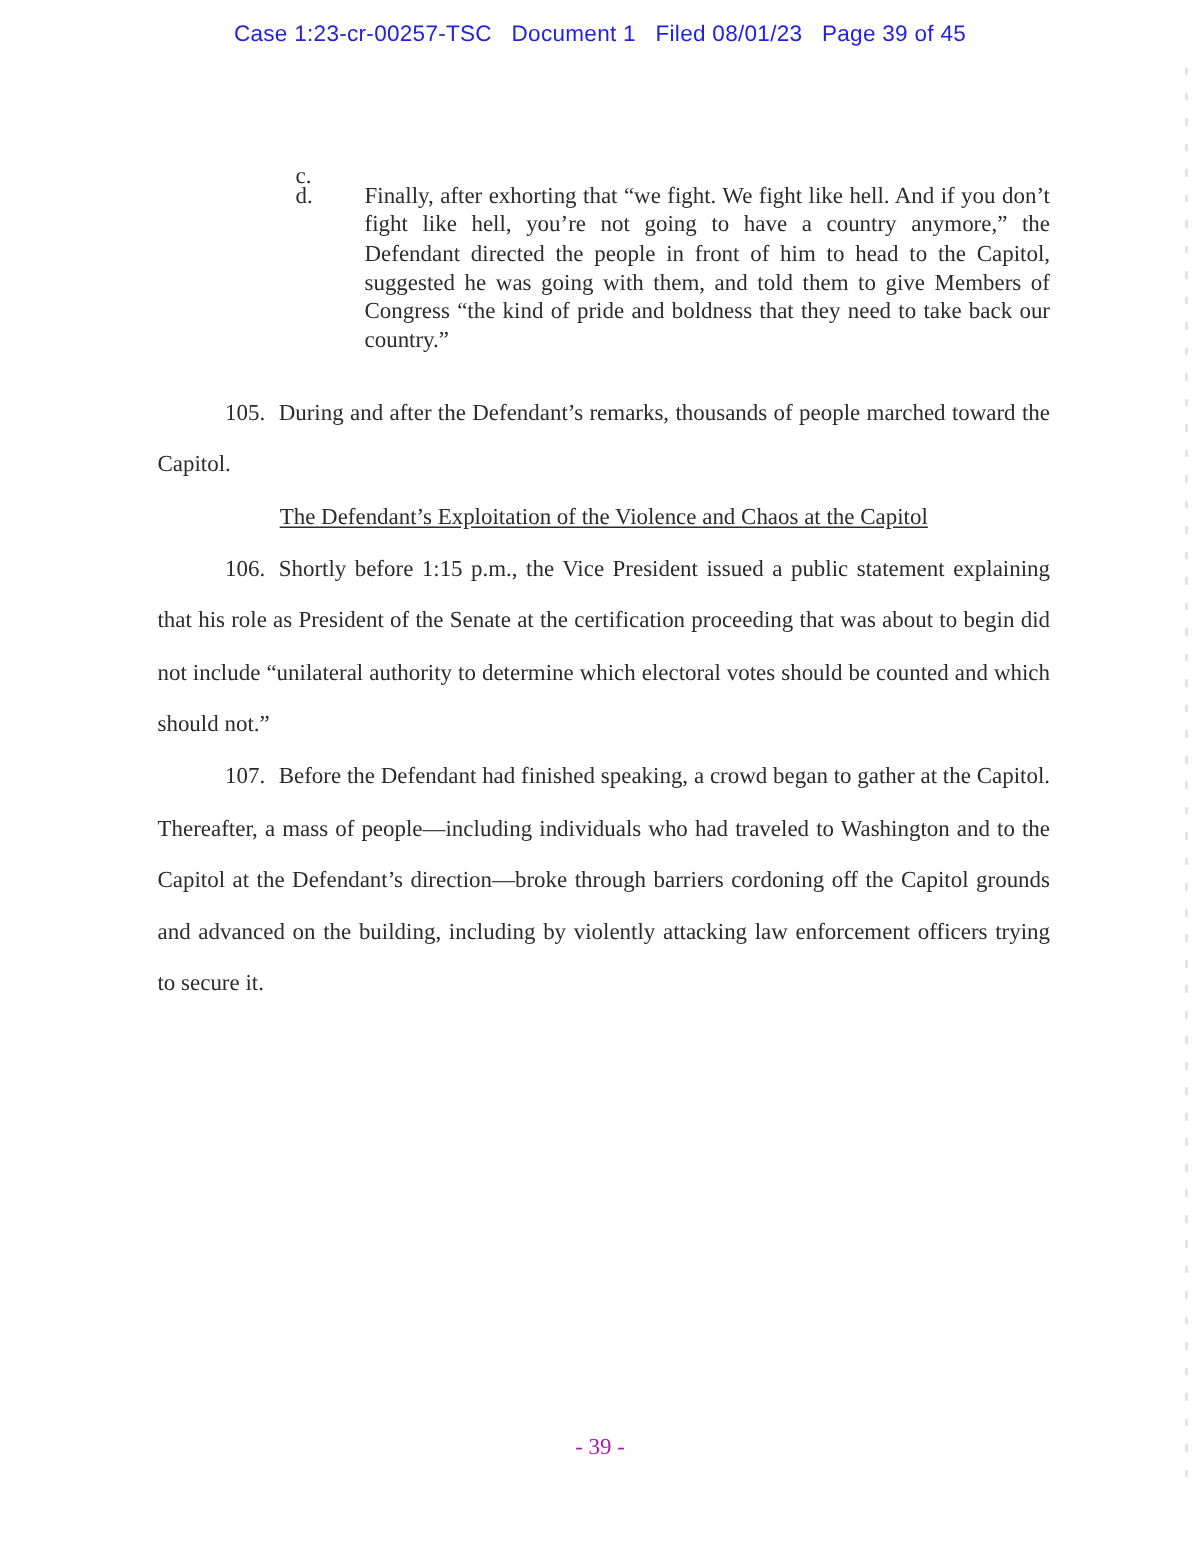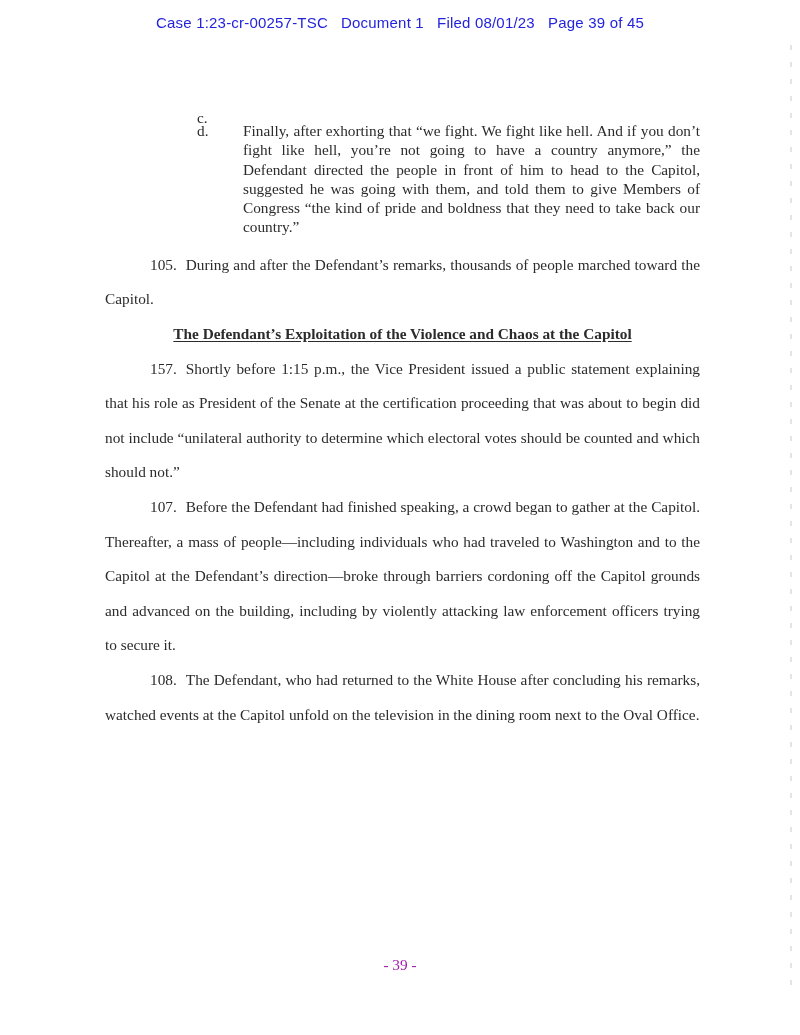--- a/index.html
+++ b/index.html
@@ -39,31 +39,30 @@
     line-height: 19.3px;
     text-align: justify;
   }
   .subpara + .subpara { margin-top: 13px; }
   .sp-label { position: absolute; left: 0; top: 0; }
   .para {
     text-align: justify;
     text-indent: 45px;
     line-height: 34.6px;
   }
-  .para.first { margin-top: 11px; }
+  .para.first { margin-top: 22px; }
   .para.justify-last { text-align-last: justify; }
   .p-num { margin-right: 9px; }
   .section-heading {
     text-align: center;
     line-height: 34.6px;
   }
   .section-heading .hd {
     text-decoration: underline;
     text-underline-offset: 2px;
-    font-weight: bold;
   }
   .footer {
     position: absolute;
     top: 956px;
     left: 0;
     width: 100%;
     text-align: center;
     font-size: 15.3px;
     color: #a21caf;
   }
@@ -101,30 +100,27 @@
 
     <div class="para first">
       <span class="p-num">105.</span><span class="p-text">During and after the Defendant’s remarks, thousands of people marched toward the Capitol.</span>
     </div>
 
     <div class="section-heading">
       <span class="hd">The Defendant’s Exploitation of the Violence and Chaos at the Capitol</span>
     </div>
 
     <div class="para">
-      <span class="p-num">157.</span><span class="p-text">Shortly before 1:15 p.m., the Vice President issued a public statement explaining that his role as President of the Senate at the certification proceeding that was about to begin did not include “unilateral authority to determine which electoral votes should be counted and which should not.”</span>
+      <span class="p-num">106.</span><span class="p-text">Shortly before 1:15 p.m., the Vice President issued a public statement explaining that his role as President of the Senate at the certification proceeding that was about to begin did not include “unilateral authority to determine which electoral votes should be counted and which should not.”</span>
     </div>
 
     <div class="para">
       <span class="p-num">107.</span><span class="p-text">Before the Defendant had finished speaking, a crowd began to gather at the Capitol.  Thereafter, a mass of people—including individuals who had traveled to Washington and to the Capitol at the Defendant’s direction—broke through barriers cordoning off the Capitol grounds and advanced on the building, including by violently attacking law enforcement officers trying to secure it.</span>
     </div>
 
-    <div class="para">
-      <span class="p-num">108.</span><span class="p-text">The Defendant, who had returned to the White House after concluding his remarks, watched events at the Capitol unfold on the television in the dining room next to the Oval Office.</span>
-    </div>
 
 
 
   </div>
 
   <div class="footer">- 39 -</div>
 
   <div class="scan-artifact"></div>
 
 </div>

